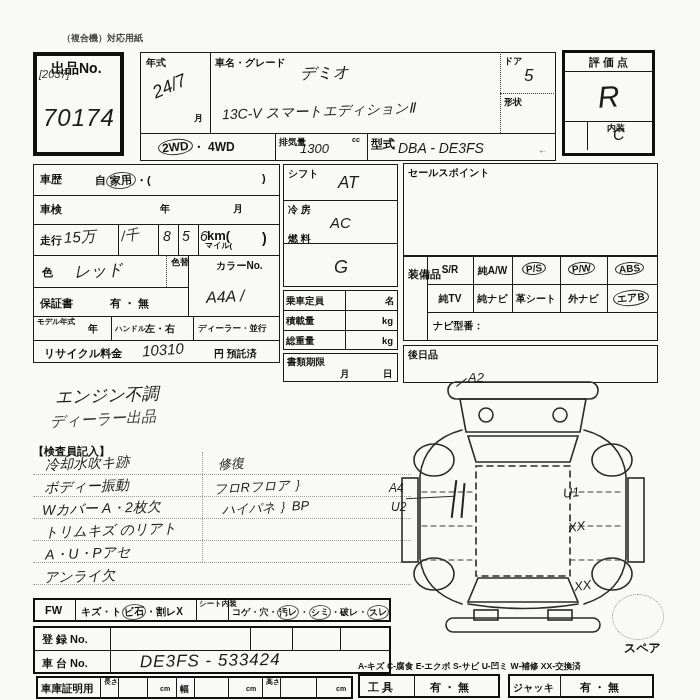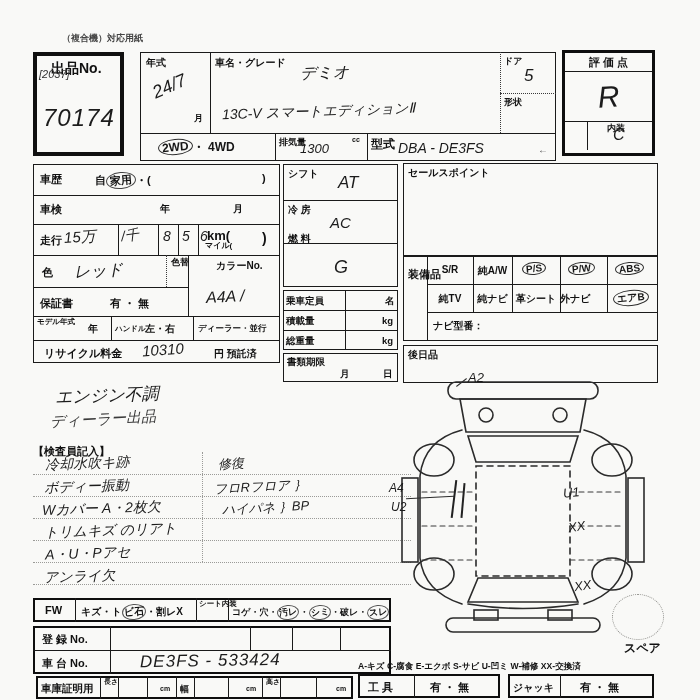--- a/index.html
+++ b/index.html
@@ -165,21 +165,21 @@
 
   <span class="a lb" style="left:427px;top:264px;width:46px;text-align:center;font-size:10px;">S/R</span>
   <span class="a lb" style="left:473px;top:264px;width:39px;text-align:center;font-size:10px;">純A/W</span>
   <span class="a" style="left:522px;top:262px;font-size:10px;font-weight:bold;"><span class="circ">P/S</span></span>
   <span class="a" style="left:568px;top:262px;font-size:10px;font-weight:bold;"><span class="circ">P/W</span></span>
   <span class="a" style="left:615px;top:262px;font-size:10px;font-weight:bold;"><span class="circ">ABS</span></span>
 
   <span class="a lb" style="left:427px;top:292px;width:46px;text-align:center;font-size:10px;">純TV</span>
   <span class="a lb" style="left:473px;top:292px;width:39px;text-align:center;font-size:10px;">純ナビ</span>
   <span class="a lb" style="left:512px;top:292px;width:48px;text-align:center;font-size:10px;">革シート</span>
-  <span class="a lb" style="left:560px;top:292px;width:47px;font-size:10px;">外ナビ</span>
+  <span class="a lb" style="left:560px;top:292px;width:47px;text-align:center;font-size:10px;">外ナビ</span>
   <span class="a" style="left:613px;top:290px;font-size:10px;font-weight:bold;"><span class="circ">エアB</span></span>
 
   <span class="a lb" style="left:433px;top:319px;font-size:10px;">ナビ型番：</span>
 
   <div class="a box" style="left:403px;top:345px;width:255px;height:38px;"></div>
   <span class="a lb" style="left:408px;top:348px;font-size:10px;">後日品</span>
 
   <span class="a hand" style="left:55px;top:384px;font-size:17px;transform:rotate(-2deg);">エンジン不調</span>
   <span class="a hand" style="left:50px;top:410px;font-size:15px;color:#3a3a3a;transform:rotate(-3deg);">ディーラー出品</span>
 

